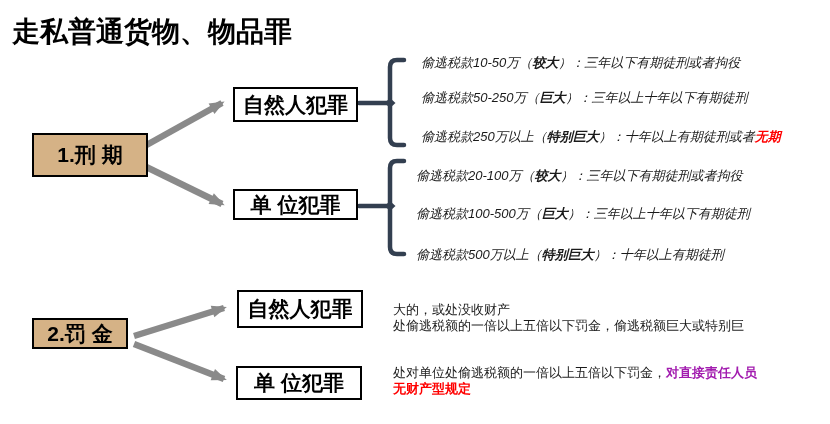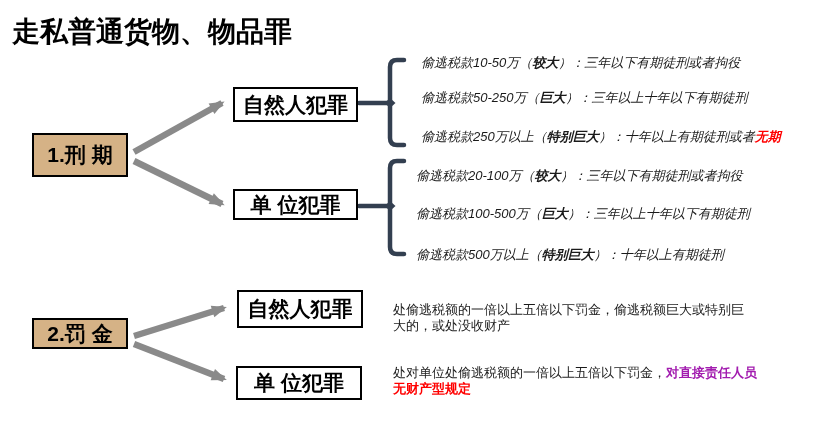--- a/index.html
+++ b/index.html
@@ -52,37 +52,37 @@
     <g stroke-width="4.5" fill="none" stroke-linecap="round">
       <path d="M 404 60 L 397 60 Q 390 60 390 67 L 390 138 Q 390 145 397 145 L 404 145" stroke="#333F50"></path>
       <path d="M 359 103 L 387 103" stroke="#333F50"></path>
       <path d="M 404 161 L 397 161 Q 390 161 390 168 L 390 247 Q 390 254 397 254 L 404 254" stroke="#333F50"></path>
       <path d="M 359 206 L 387 206" stroke="#333F50"></path>
     </g>
     <path d="M 390 98 L 395.5 103 L 390 108 L 384.5 103 Z" fill="#333F50"></path>
     <path d="M 390 201 L 395.5 206 L 390 211 L 384.5 206 Z" fill="#333F50"></path>
   </svg>
 
-  <div class="node root" style="left:32px;top:133px;width:96px;height:44px;">1.刑 期</div>
+  <div class="node root" style="left:32px;top:133px;width:116px;height:44px;">1.刑 期</div>
   <div class="node branch" style="left:233px;top:87px;width:125px;height:35px;">自然人犯罪</div>
   <div class="node branch" style="left:233px;top:189px;width:125px;height:31px;">单 位犯罪</div>
 
   <div class="dline" style="left:421px;top:55px;"><span>偷逃税款10-50万（</span><span style="font-weight: bold;">较大</span><span>）：三年以下有期徒刑或者拘役</span></div>
   <div class="dline" style="left:421px;top:90px;"><span>偷逃税款50-250万（</span><span style="font-weight: bold;">巨大</span><span>）：三年以上十年以下有期徒刑</span></div>
   <div class="dline" style="left:421px;top:129px;"><span>偷逃税款250万以上（</span><span style="font-weight: bold;">特别巨大</span><span>）：十年以上有期徒刑或者</span><span style="font-weight: bold; color: rgb(255, 0, 0);">无期</span></div>
   <div class="dline" style="left:416px;top:168px;"><span>偷逃税款20-100万（</span><span style="font-weight: bold;">较大</span><span>）：三年以下有期徒刑或者拘役</span></div>
   <div class="dline" style="left:416px;top:206px;"><span>偷逃税款100-500万（</span><span style="font-weight: bold;">巨大</span><span>）：三年以上十年以下有期徒刑</span></div>
   <div class="dline" style="left:416px;top:247px;text-align:right;"><span>偷逃税款500万以上（</span><span style="font-weight: bold;">特别巨大</span><span>）：十年以上有期徒刑</span></div>
 
   <div class="node root" style="left:32px;top:318px;width:96px;height:31px;">2.罚 金</div>
   <div class="node branch" style="left:237px;top:290px;width:126px;height:38px;">自然人犯罪</div>
   <div class="node branch" style="left:236px;top:366px;width:126px;height:34px;">单 位犯罪</div>
 
   <div class="para" style="left:393px;top:302px;">
+    <div class="row"><span>大的，或处没收财产</span></div>
     <div class="row"><span>处偷逃税额的一倍以上五倍以下罚金，偷逃税额巨大或特别巨</span></div>
-    <div class="row"><span>大的，或处没收财产</span></div>
   </div>
   <div class="para" style="left:393px;top:365px;">
     <div class="row"><span>处对单位处偷逃税额的一倍以上五倍以下罚金，</span><span style="font-weight: bold; color: #a21caf;">对直接责任人员</span></div>
     <div class="row"><span style="font-weight: bold; color: rgb(255, 0, 0);">无财产型规定</span></div>
   </div>
 
 </div>
 
 </body></html>

